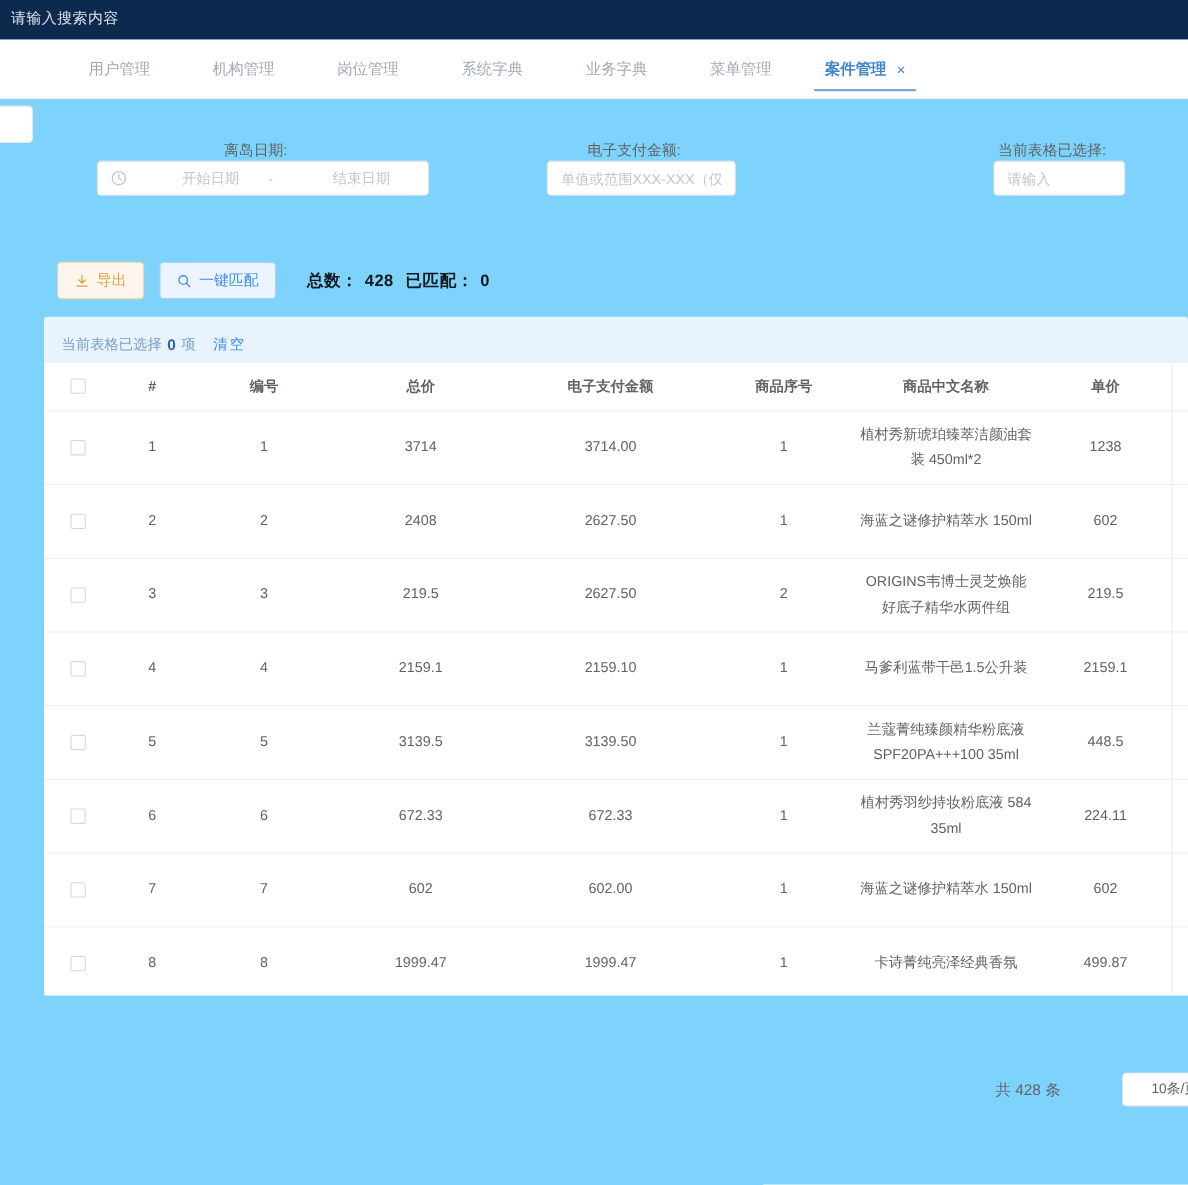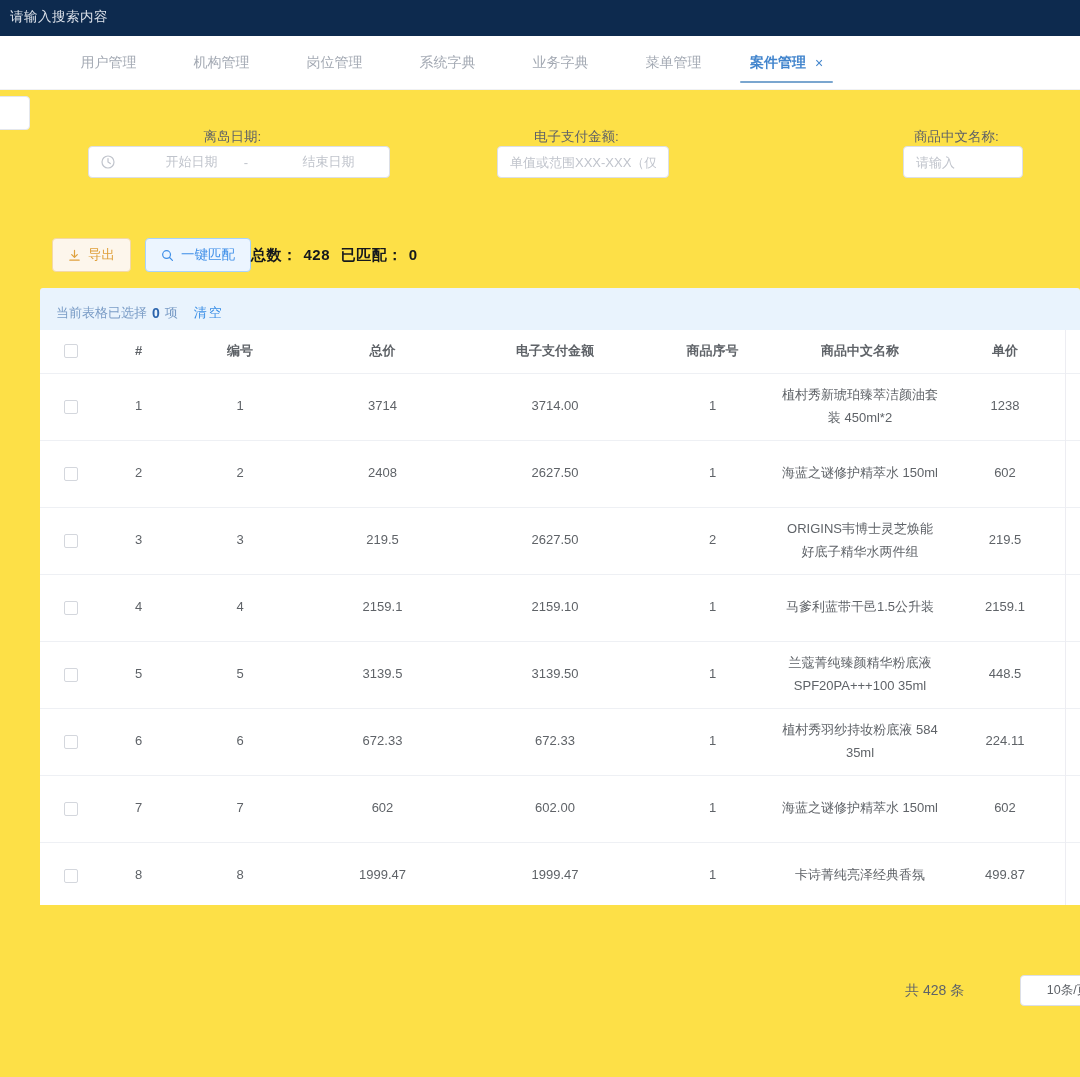--- a/index.html
+++ b/index.html
@@ -1,17 +1,17 @@
 <!DOCTYPE html>
 <html><head>
 <meta charset="utf-8">
 <style>
   * { margin:0; padding:0; box-sizing:border-box; }
   html,body { background:#ffffff; }
-  .page { position:relative; width:1080px; height:1077px; background:#fde047; overflow:hidden;
+  .page { position:relative; width:1080px; height:1077px; background:#7dd3fc; overflow:hidden;
           font-family:"Liberation Sans","DejaVu Sans",sans-serif; }
 
   
   .topbar { position:absolute; top:0; left:0; right:0; height:36px; background:#0d2a4e; }
   .topbar-search { position:absolute; left:10px; top:8px; color:#dde2ea; font-size:13.5px; letter-spacing:.5px; }
 
   
   .tabbar { position:absolute; top:36px; left:0; right:0; height:54px; background:#ffffff;
             border-bottom:1px solid #f0f1f3; display:flex; align-items:center; padding-left:52px; }
   .tab { position:relative; height:100%; width:113px; display:flex; align-items:center; justify-content:center;
@@ -41,21 +41,21 @@
   #fg-name  { left:903px; }
   #fg-amount input { width:172px; }
   #fg-name  input { width:120px; }
 
   
   .toolbar { position:absolute; top:238px; left:52px; display:flex; align-items:center; }
   .btn { height:34px; padding:0 15px; border-radius:4px; font-size:13.5px; display:flex; align-items:center;
          gap:7px; cursor:pointer; white-space:nowrap; }
   .btn-export { background:#fdf6ec; border:1px solid #f3d8a7; color:#dfa03c; }
   .btn-match  { background:#ecf5ff; border:1px solid #a8d2fb; color:#3f8fe8; margin-left:14px; }
-  .stats { font-size:15px; color:#15181d; font-weight:bold; letter-spacing:.5px; }
+  .stats { margin-left:28px; font-size:15px; color:#15181d; font-weight:bold; letter-spacing:.5px; }
   .stats span { margin-right:6px; }
 
   
   .selbar { position:absolute; top:288px; left:40px; width:1040px; height:49px; background:#e9f3fd;
             border-radius:3px; display:flex; align-items:center; padding:0 16px; font-size:13px; color:#7a9cc6; }
   .selbar .cnt { font-weight:bold; color:#2b64ad; margin:0 5px; font-size:14px; }
   .selbar .clear { color:#3a8ee6; margin-left:16px; cursor:pointer; letter-spacing:2px; }
 
   
   .table-wrap { position:absolute; top:330px; left:40px; width:1040px; height:575px; overflow:hidden; background:#fff; }
@@ -122,21 +122,21 @@
       <span class="ph">结束日期</span>
     </div>
   </div>
 
   <div class="filter-group" id="fg-amount">
     <span class="filter-label">电子支付金额:</span>
     <input class="text-input" type="text" placeholder="单值或范围XXX-XXX（仅整数" style="">
   </div>
 
   <div class="filter-group" id="fg-name">
-    <span class="filter-label">商品中文名称:</span>
+    <span class="filter-label">当前表格已选择:</span>
     <input class="text-input" type="text" placeholder="请输入" style="">
   </div>
 
   <div class="toolbar">
     <div class="btn btn-export">
       <svg width="13" height="13" viewBox="0 0 14 14">
         <path d="M7 1.5 V8.5 M4 6 L7 9 L10 6" fill="none" stroke="#dfa03c" stroke-width="1.3" stroke-linecap="round" stroke-linejoin="round"></path>
         <path d="M2 12 H12" stroke="#dfa03c" stroke-width="1.3" stroke-linecap="round"></path>
       </svg>
       <span>导出</span>

